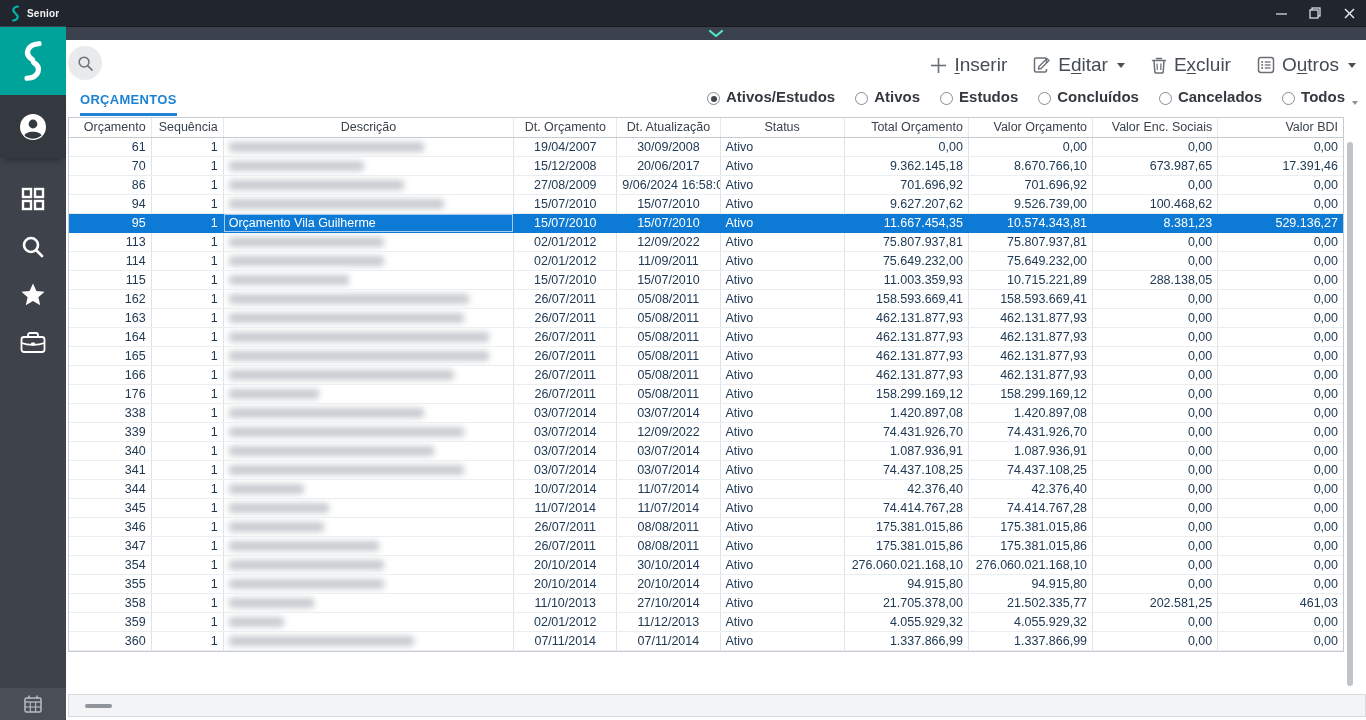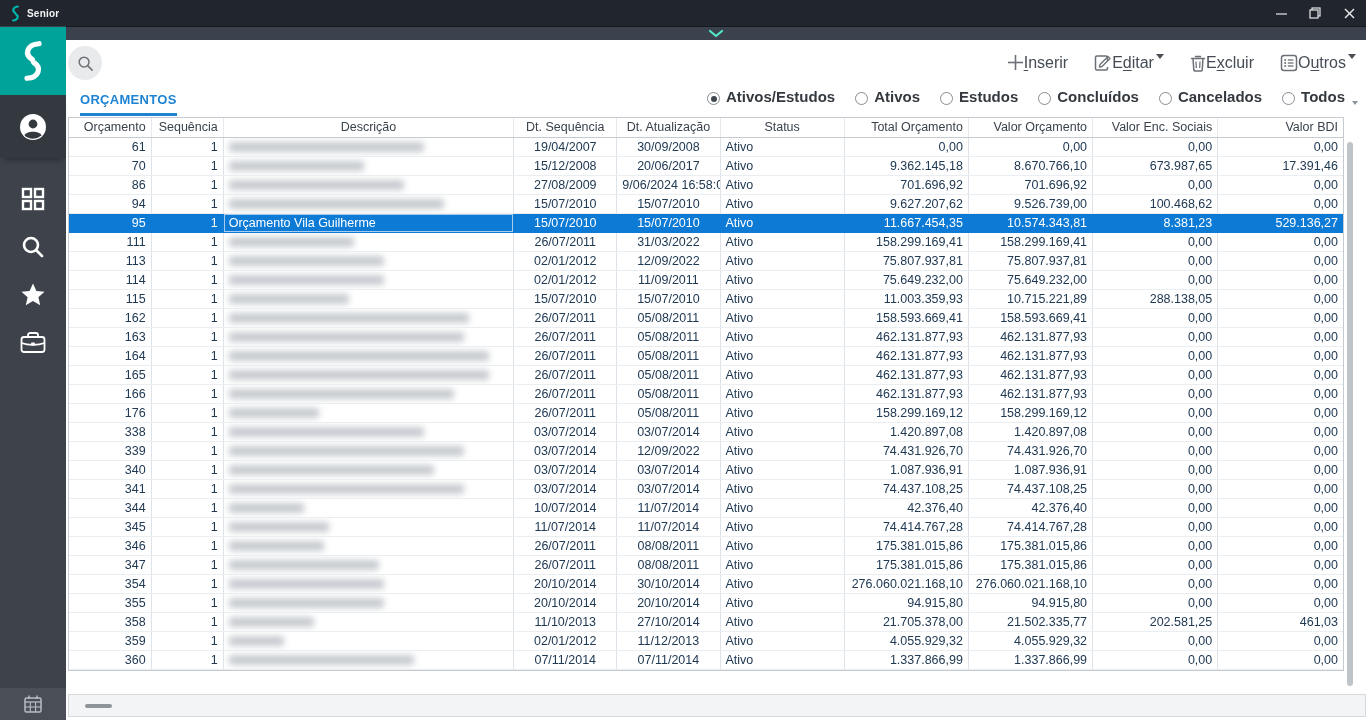--- a/index.html
+++ b/index.html
@@ -31,21 +31,21 @@
     flex-direction:column; align-items:center; gap:18px; padding-top:26px; }
   .side-icon { width:30px; height:30px; display:flex; align-items:center; justify-content:center; cursor:pointer; }
   .side-bottom { position:absolute; left:0; bottom:0; width:66px; height:32px; background:#4a4f57;
     display:flex; align-items:center; justify-content:center; cursor:pointer; }
 
   
   .main { position:absolute; left:66px; top:40px; width:1300px; height:680px; background:#fff; }
   .search-fab { position:absolute; left:2px; top:6px; width:34px; height:34px; border-radius:50%;
     background:#e9eaec; display:flex; align-items:center; justify-content:center; cursor:pointer; }
   .toolbar { position:absolute; right:10px; top:14px; display:flex; align-items:center; gap:26px; }
-  .tb-btn { display:flex; align-items:flex-start; font-size:16px; color:#454c55; cursor:pointer; }
+  .tb-btn { display:flex; align-items:center; gap:7px; font-size:19px; color:#454c55; cursor:pointer; }
   .tb-btn .mn { text-decoration:underline; text-underline-offset:2px; }
   .caret { width:0; height:0; border-left:4px solid transparent; border-right:4px solid transparent;
     border-top:5px solid #4a5058; margin-left:2px; }
 
   
   .filters { position:absolute; right:8px; top:48px; display:flex; align-items:center; gap:20px; }
   .radio-opt { display:flex; align-items:flex-end; gap:6px; font-size:15px; font-weight:600;
     color:#33393f; cursor:pointer; }
   .radio-circle { width:13px; height:13px; border-radius:50%; border:1px solid #878d94; background:#fff;
     display:flex; align-items:center; justify-content:center; flex:0 0 auto; }
@@ -297,21 +297,21 @@
           <col style="width: 124px;">
           <col style="width: 124px;">
           <col style="width: 125px;">
           <col style="width: 125px;">
         </colgroup>
       <thead>
           <tr id="grid-head">
             <th class="al-r">Orçamento</th>
             <th class="al-r">Sequência</th>
             <th class="al-c">Descrição</th>
-            <th class="al-c">Dt. Sequência</th>
+            <th class="al-c">Dt. Orçamento</th>
             <th class="al-c">Dt. Atualização</th>
             <th class="al-c">Status</th>
             <th class="al-r">Total Orçamento</th>
             <th class="al-r">Valor Orçamento</th>
             <th class="al-r">Valor Enc. Sociais</th>
             <th class="al-r">Valor BDI</th>
           </tr>
         </thead>
       <tbody id="grid-body">
           <tr>
@@ -368,32 +368,20 @@
             <td class="al-l desc-cell">Orçamento Vila Guilherme</td>
             <td class="al-c">15/07/2010</td>
             <td class="al-c">15/07/2010</td>
             <td class="al-l">Ativo</td>
             <td class="al-r">11.667.454,35</td>
             <td class="al-r">10.574.343,81</td>
             <td class="al-r">8.381,23</td>
             <td class="al-r">529.136,27</td>
           </tr>
           <tr>
-            <td class="al-r">111</td>
-            <td class="al-r">1</td>
-            <td class="al-l desc-cell"><span class="blur-bar" style="width: 125px;"></span></td>
-            <td class="al-c">26/07/2011</td>
-            <td class="al-c">31/03/2022</td>
-            <td class="al-l">Ativo</td>
-            <td class="al-r">158.299.169,41</td>
-            <td class="al-r">158.299.169,41</td>
-            <td class="al-r">0,00</td>
-            <td class="al-r">0,00</td>
-          </tr>
-          <tr>
             <td class="al-r">113</td>
             <td class="al-r">1</td>
             <td class="al-l desc-cell"><span class="blur-bar" style="width: 155px;"></span></td>
             <td class="al-c">02/01/2012</td>
             <td class="al-c">12/09/2022</td>
             <td class="al-l">Ativo</td>
             <td class="al-r">75.807.937,81</td>
             <td class="al-r">75.807.937,81</td>
             <td class="al-r">0,00</td>
             <td class="al-r">0,00</td>

